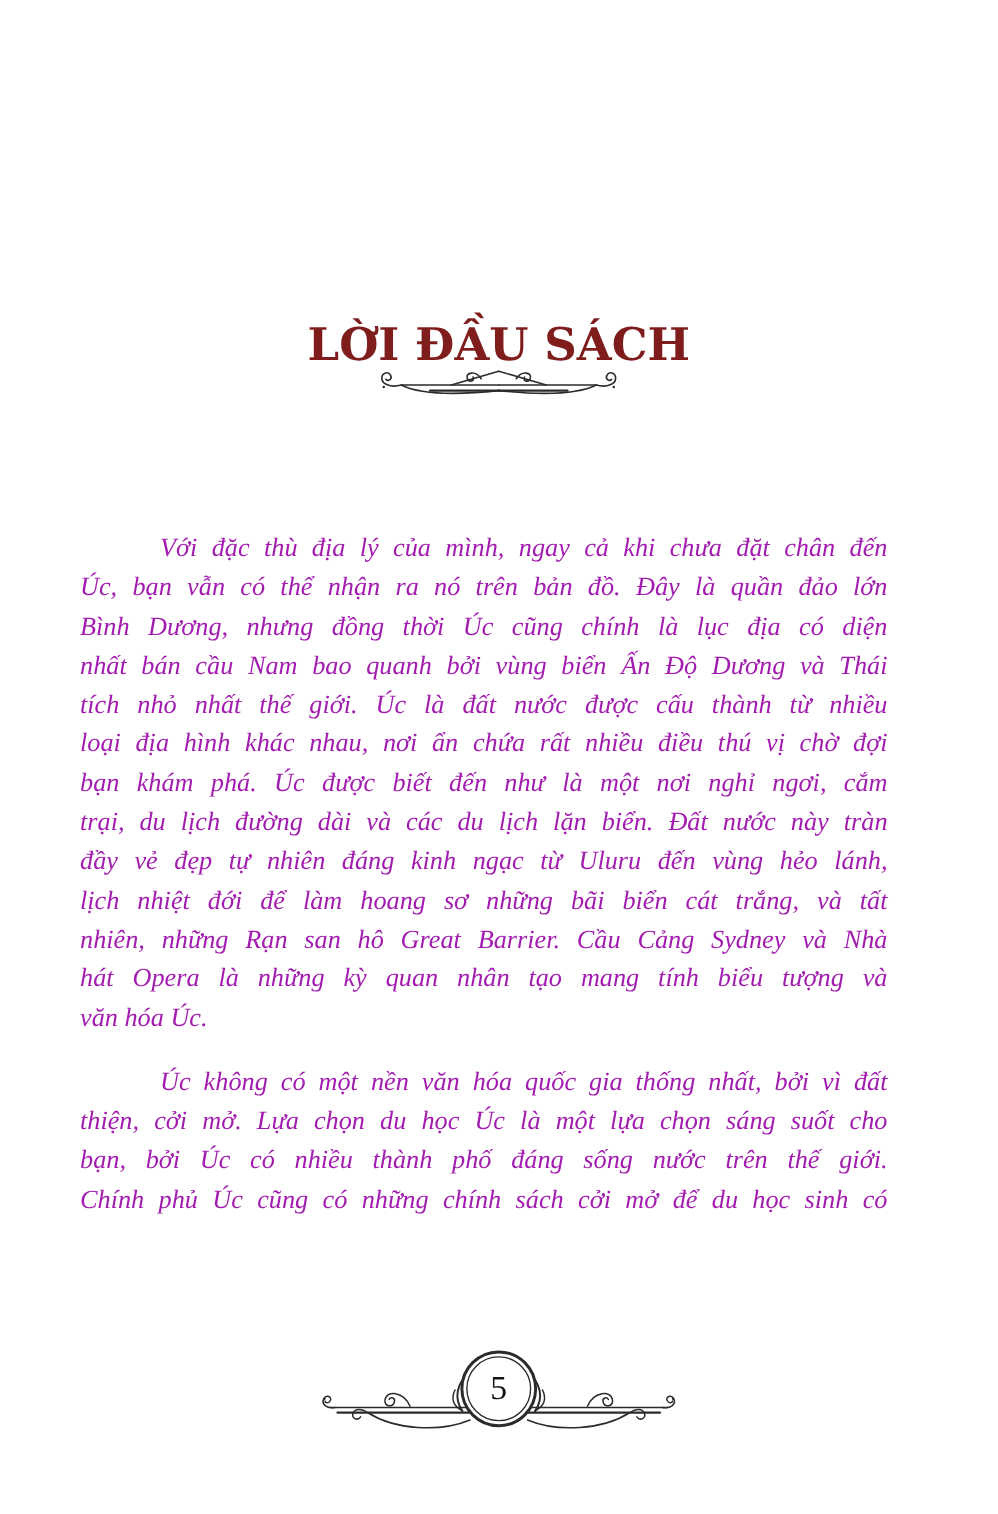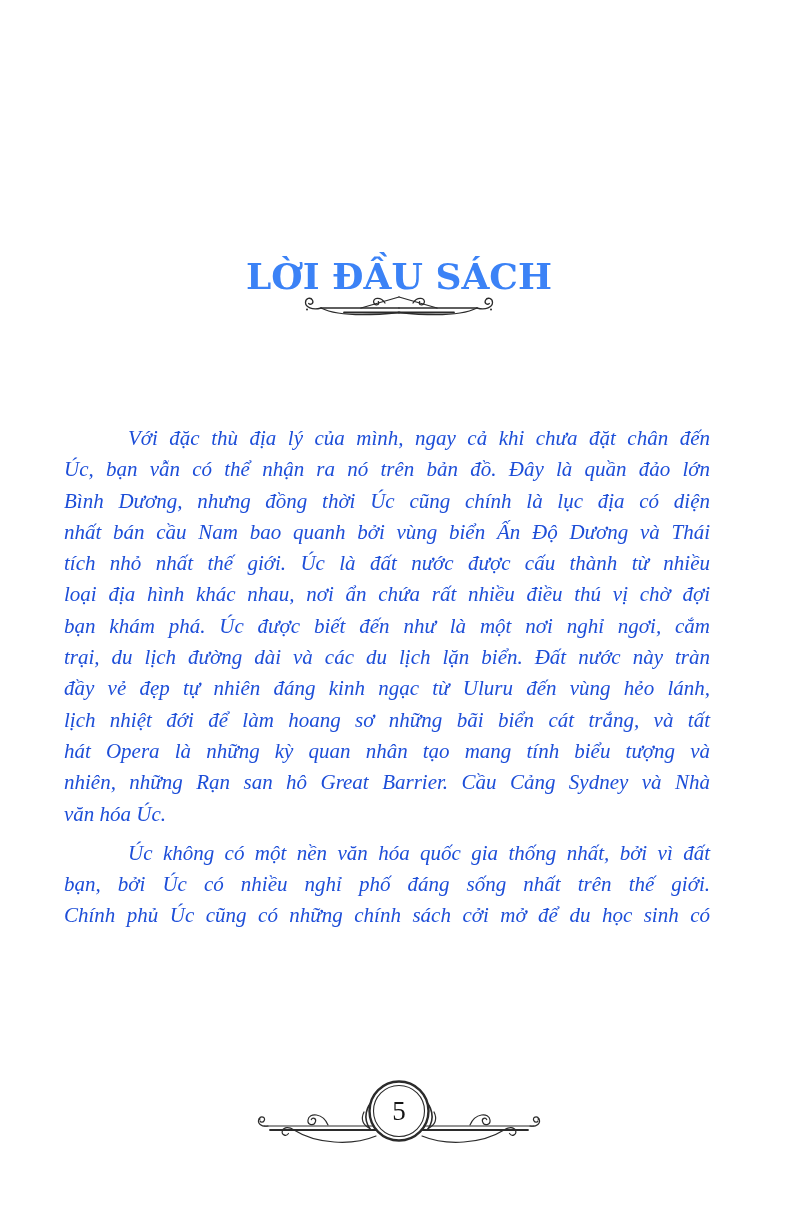--- a/index.html
+++ b/index.html
@@ -15,41 +15,41 @@
     position: absolute;
     top: 231px;
     left: 0;
     width: 100%;
     text-align: center;
     font-family: "DejaVu Serif", "Liberation Serif", serif;
     font-weight: 700;
     font-size: 36px;
     line-height: 1.2;
     letter-spacing: 0px;
-    color: #3b82f6;
+    color: #7f1d1d;
   }
   .header-flourish {
     position: absolute;
     top: 282px;
     left: 50%;
     transform: translateX(-50%);
     width: 200px;
     height: 40px;
   }
   .body-text {
     position: absolute;
     top: 423px;
     left: 64px;
     width: 646px;
     font-style: italic;
     font-size: 21px;
     line-height: 31.3px;
-    color: #1d4ed8;
+    color: #a21caf;
   }
-  .para + .para { margin-top: 8px; }
+  .para + .para { margin-top: 20px; }
   .line {
     text-align: justify;
     text-align-last: left;
   }
   .line.j { text-align-last: justify; }
   .line.ind { text-indent: 64px; }
   .footer-ornament {
     position: absolute;
     top: 1079px;
     left: 50%;
@@ -95,27 +95,28 @@
         <div class="line j ind">Với đặc thù địa lý của mình, ngay cả khi chưa đặt chân đến</div>
         <div class="line j">Úc, bạn vẫn có thể nhận ra nó trên bản đồ. Đây là quần đảo lớn</div>
         <div class="line j">Bình Dương, nhưng đồng thời Úc cũng chính là lục địa có diện</div>
         <div class="line j">nhất bán cầu Nam bao quanh bởi vùng biển Ấn Độ Dương và Thái</div>
         <div class="line j">tích nhỏ nhất thế giới. Úc là đất nước được cấu thành từ nhiều</div>
         <div class="line j">loại địa hình khác nhau, nơi ẩn chứa rất nhiều điều thú vị chờ đợi</div>
         <div class="line j">bạn khám phá. Úc được biết đến như là một nơi nghỉ ngơi, cắm</div>
         <div class="line j">trại, du lịch đường dài và các du lịch lặn biển. Đất nước này tràn</div>
         <div class="line j">đầy vẻ đẹp tự nhiên đáng kinh ngạc từ Uluru đến vùng hẻo lánh,</div>
         <div class="line j">lịch nhiệt đới để làm hoang sơ những bãi biển cát trắng, và tất</div>
+        <div class="line j">nhiên, những Rạn san hô Great Barrier. Cầu Cảng Sydney và Nhà</div>
         <div class="line j">hát Opera là những kỳ quan nhân tạo mang tính biểu tượng và</div>
-        <div class="line j">nhiên, những Rạn san hô Great Barrier. Cầu Cảng Sydney và Nhà</div>
         <div class="line">văn hóa Úc.</div>
       </div>
       <div class="para">
         <div class="line j ind">Úc không có một nền văn hóa quốc gia thống nhất, bởi vì đất</div>
-        <div class="line j">bạn, bởi Úc có nhiều nghỉ phố đáng sống nhất trên thế giới.</div>
+        <div class="line j">thiện, cởi mở. Lựa chọn du học Úc là một lựa chọn sáng suốt cho</div>
+        <div class="line j">bạn, bởi Úc có nhiều thành phố đáng sống nước trên thế giới.</div>
         <div class="line j">Chính phủ Úc cũng có những chính sách cởi mở để du học sinh có</div>
       </div>
     </div>
 
   <div class="footer-ornament">
     <svg width="290" height="82" viewBox="0 0 290 82" aria-hidden="true">
       <g stroke="#2b2b2b" fill="none" stroke-linecap="round">
         <path d="M10,47 H280" stroke-width="1.1"></path>
         <path d="M16,51 H274" stroke-width="1.8"></path>
       </g>

